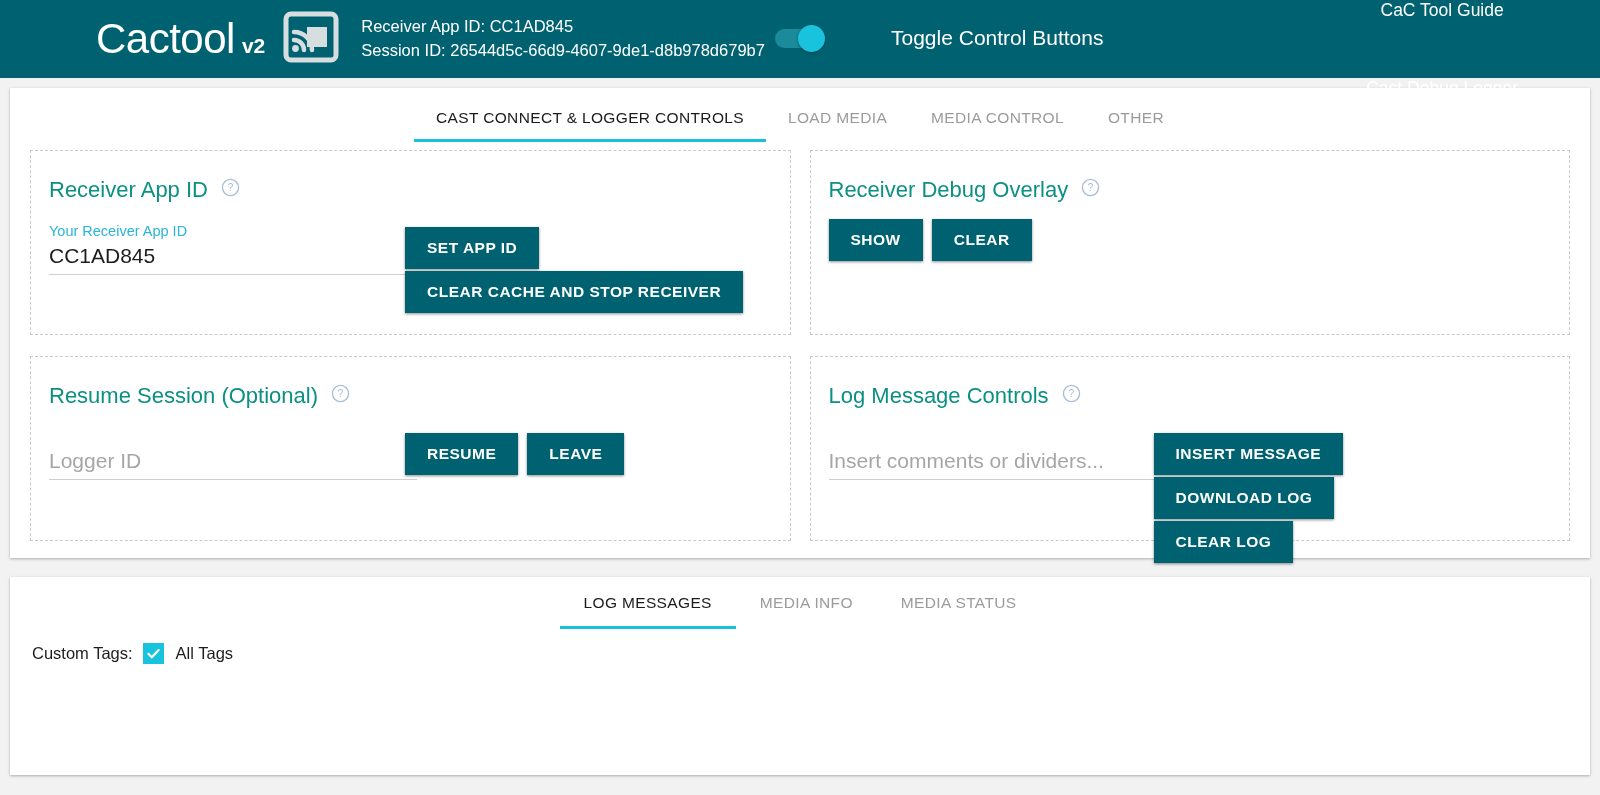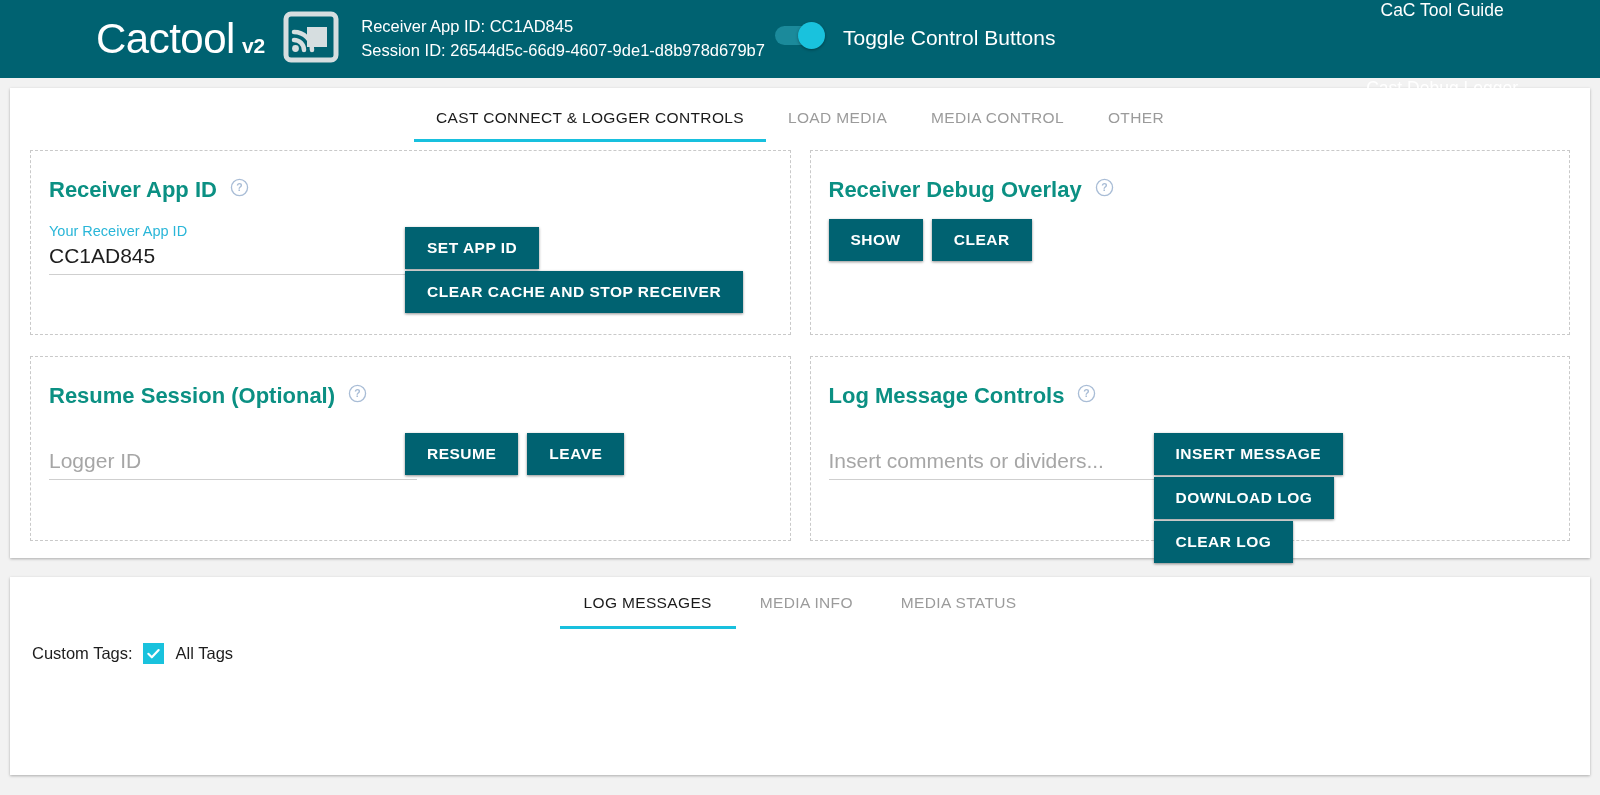--- a/index.html
+++ b/index.html
@@ -37,21 +37,22 @@
     font-size: 16.5px;
     line-height: 1.45;
     white-space: nowrap;
   }
 
   .toggle-wrap {
     position: absolute;
     left: 775px;
     top: 26px;
     display: flex;
-    align-items: flex-start;
+    align-items: center;
+    gap: 48px;
   }
   .switch {
     position: relative;
     width: 46px; height: 19px;
     flex: none;
   }
   .switch .track {
     position: absolute; left: 0; top: 0;
     width: 46px; height: 19px;
     border-radius: 10px;
@@ -127,21 +128,21 @@
   .card {
     border: 1px dashed #c9c9c9;
     padding: 26px 10px 14px 10px;
     min-height: 185px;
     position: relative;
   }
   .card-title {
     display: flex; align-items: center;
     font-size: 22px;
     color: #0b9083;
-    font-weight: 700;
+    font-weight: 400;
     padding-left: 8px;
     margin-bottom: 4px;
     white-space: nowrap;
   }
   .help-icon { margin-left: 13px; display: block; flex: none; }
 
   .card-body {
     display: flex;
     align-items: flex-end;
     flex-wrap: wrap;

